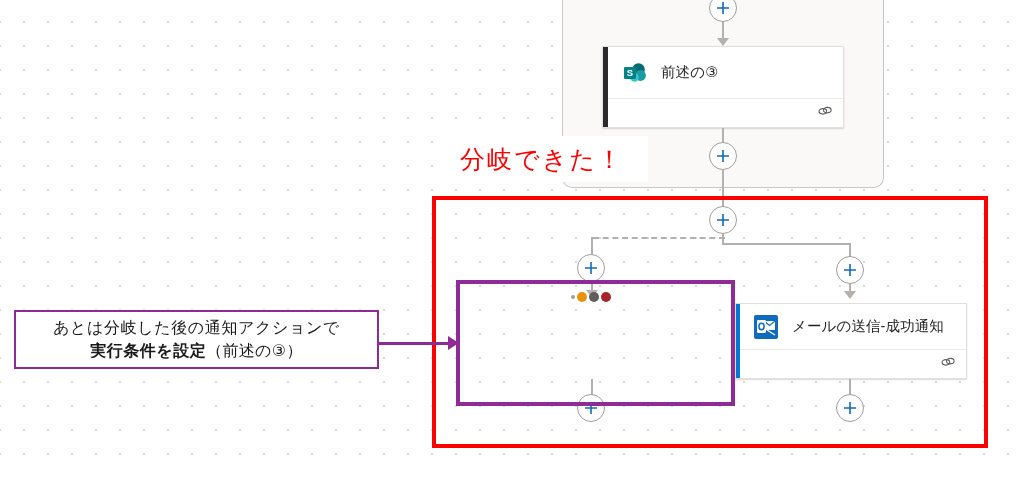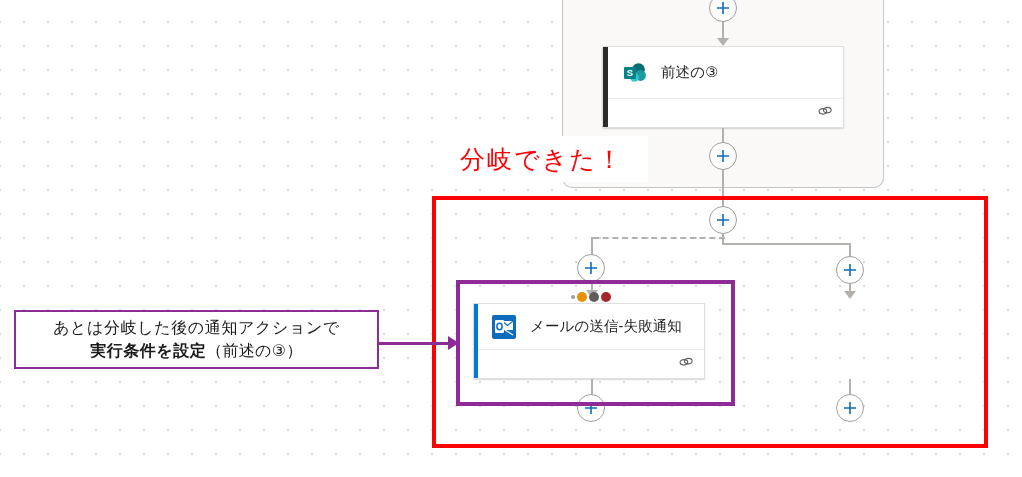--- a/index.html
+++ b/index.html
@@ -349,46 +349,46 @@
   <div class="conn conn-v" style="left:849px; top:284px; height:12px;"></div>
   <div class="arrowhead" style="left:844px; top:291px;"></div>
 
   <div class="runafter-dots" style="left:571px; top:292px;">
     <span class="dot" style="width:4px;height:4px;background:#a19f9d;"></span>
     <span class="dot" style="width:10px;height:10px;background:#e8930c;"></span>
     <span class="dot" style="width:10px;height:10px;background:#605e5c;"></span>
     <span class="dot" style="width:10px;height:10px;background:#a4262c;"></span>
   </div>
 
-  <div class="card" id="card-mail-fail">
+
+  <div class="card" id="card-mail-success">
     <div class="accent"></div>
     <div class="card-top">
       <div class="card-icon">
         <svg width="26" height="26" viewBox="0 0 26 26" aria-hidden="true">
           <rect x="1" y="1" width="24" height="24" rx="2" fill="#0f6cbd"></rect>
           <rect x="11" y="7" width="11" height="9" fill="#ffffff"></rect>
           <path d="M11 7 L16.5 11.5 L22 7" fill="none" stroke="#0f6cbd" stroke-width="1.1"></path>
           <rect x="4" y="6" width="9" height="13" rx="1.2" fill="#ffffff"></rect>
           <ellipse cx="8.5" cy="12.5" rx="2.6" ry="3.2" fill="none" stroke="#0f6cbd" stroke-width="1.5"></ellipse>
           <path d="M14 16 L22 21" stroke="#ffffff" stroke-width="1.2"></path>
         </svg>
       </div>
-      <div class="card-title">メールの送信-失敗通知</div>
+      <div class="card-title">メールの送信-成功通知</div>
     </div>
     <div class="card-foot">
       <span class="link-icon">
         <svg width="16" height="14" viewBox="0 0 18 14" aria-hidden="true">
           <ellipse cx="6.6" cy="7.4" rx="4.3" ry="3.1" fill="none" stroke="#605e5c" stroke-width="1.2"></ellipse>
           <ellipse cx="11.6" cy="6.0" rx="4.3" ry="3.1" fill="none" stroke="#605e5c" stroke-width="1.2"></ellipse>
         </svg>
       </span>
     </div>
   </div>
 
-
   <div class="conn conn-v" style="left:591px; top:379px; height:16px;"></div>
   <div class="plus" style="left:577px; top:394px;">
     <svg width="14" height="14" viewBox="0 0 14 14" aria-hidden="true">
       <path d="M7 1 V13 M1 7 H13" stroke="#0f6cbd" stroke-width="1.6" fill="none"></path>
     </svg>
   </div>
 
   <div class="conn conn-v" style="left:849px; top:379px; height:16px;"></div>
   <div class="plus" style="left:836px; top:394px;">
     <svg width="14" height="14" viewBox="0 0 14 14" aria-hidden="true">

